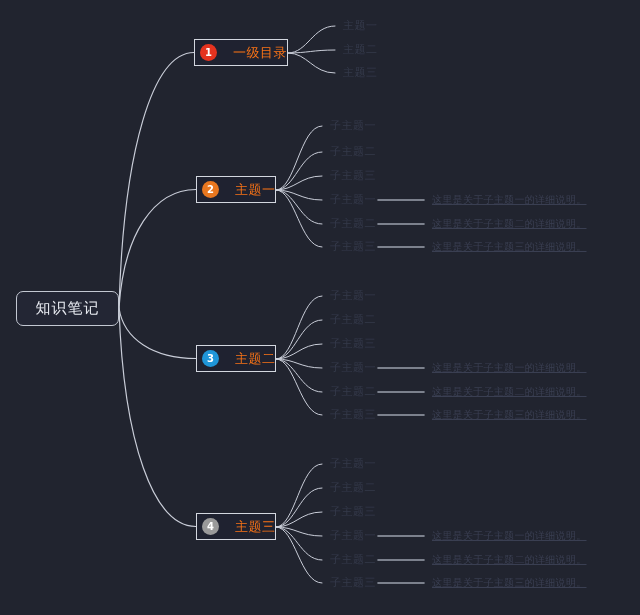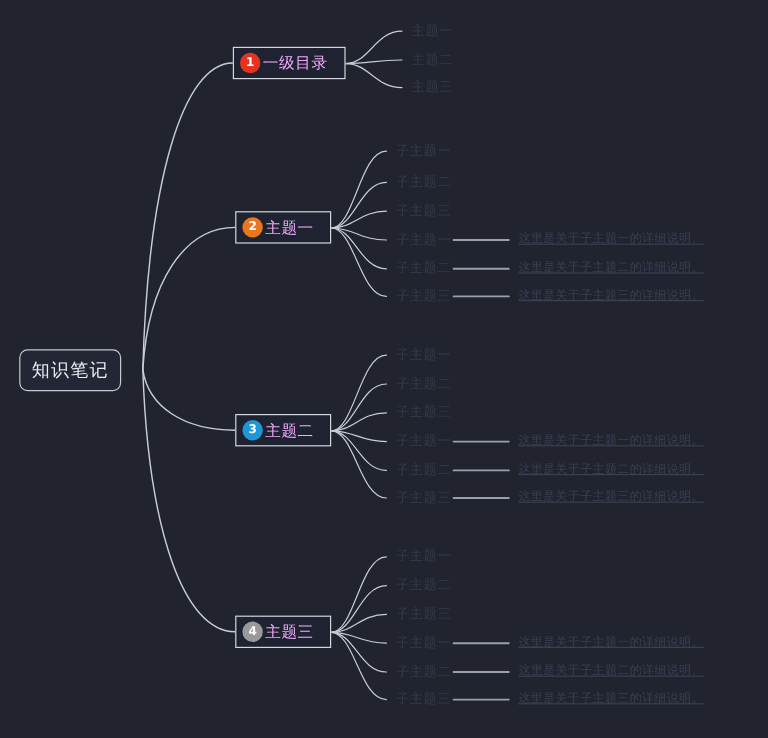--- a/index.html
+++ b/index.html
@@ -20,21 +20,21 @@
     left: 0; top: 0;
     width: 640px; height: 615px;
     pointer-events: none;
   }
 
   
   .root-node {
     position: absolute;
     left: 16px;
     top: 291px;
-    width: 85px;
+    width: 103px;
     height: 35px;
     box-sizing: border-box;
     border: 1px solid #c3c8d2;
     border-radius: 7px;
     background: #232634;
     display: flex;
     align-items: center;
     justify-content: center;
   }
   .root-label {
@@ -62,24 +62,24 @@
     flex: 0 0 auto;
     display: flex;
     align-items: center;
     justify-content: center;
     color: #ffffff;
     font-size: 10px;
     line-height: 1;
     font-weight: bold;
   }
   .topic-label {
-    color: #f0abfc;
+    color: #f97316;
     font-size: 13px;
     letter-spacing: 0.5px;
-    margin-left: 2px;
+    margin-left: 16px;
     white-space: nowrap;
   }
 
   
   .sub-label {
     position: absolute;
     color: #353a4b;
     font-size: 11px;
     letter-spacing: 0.5px;
     white-space: nowrap;

